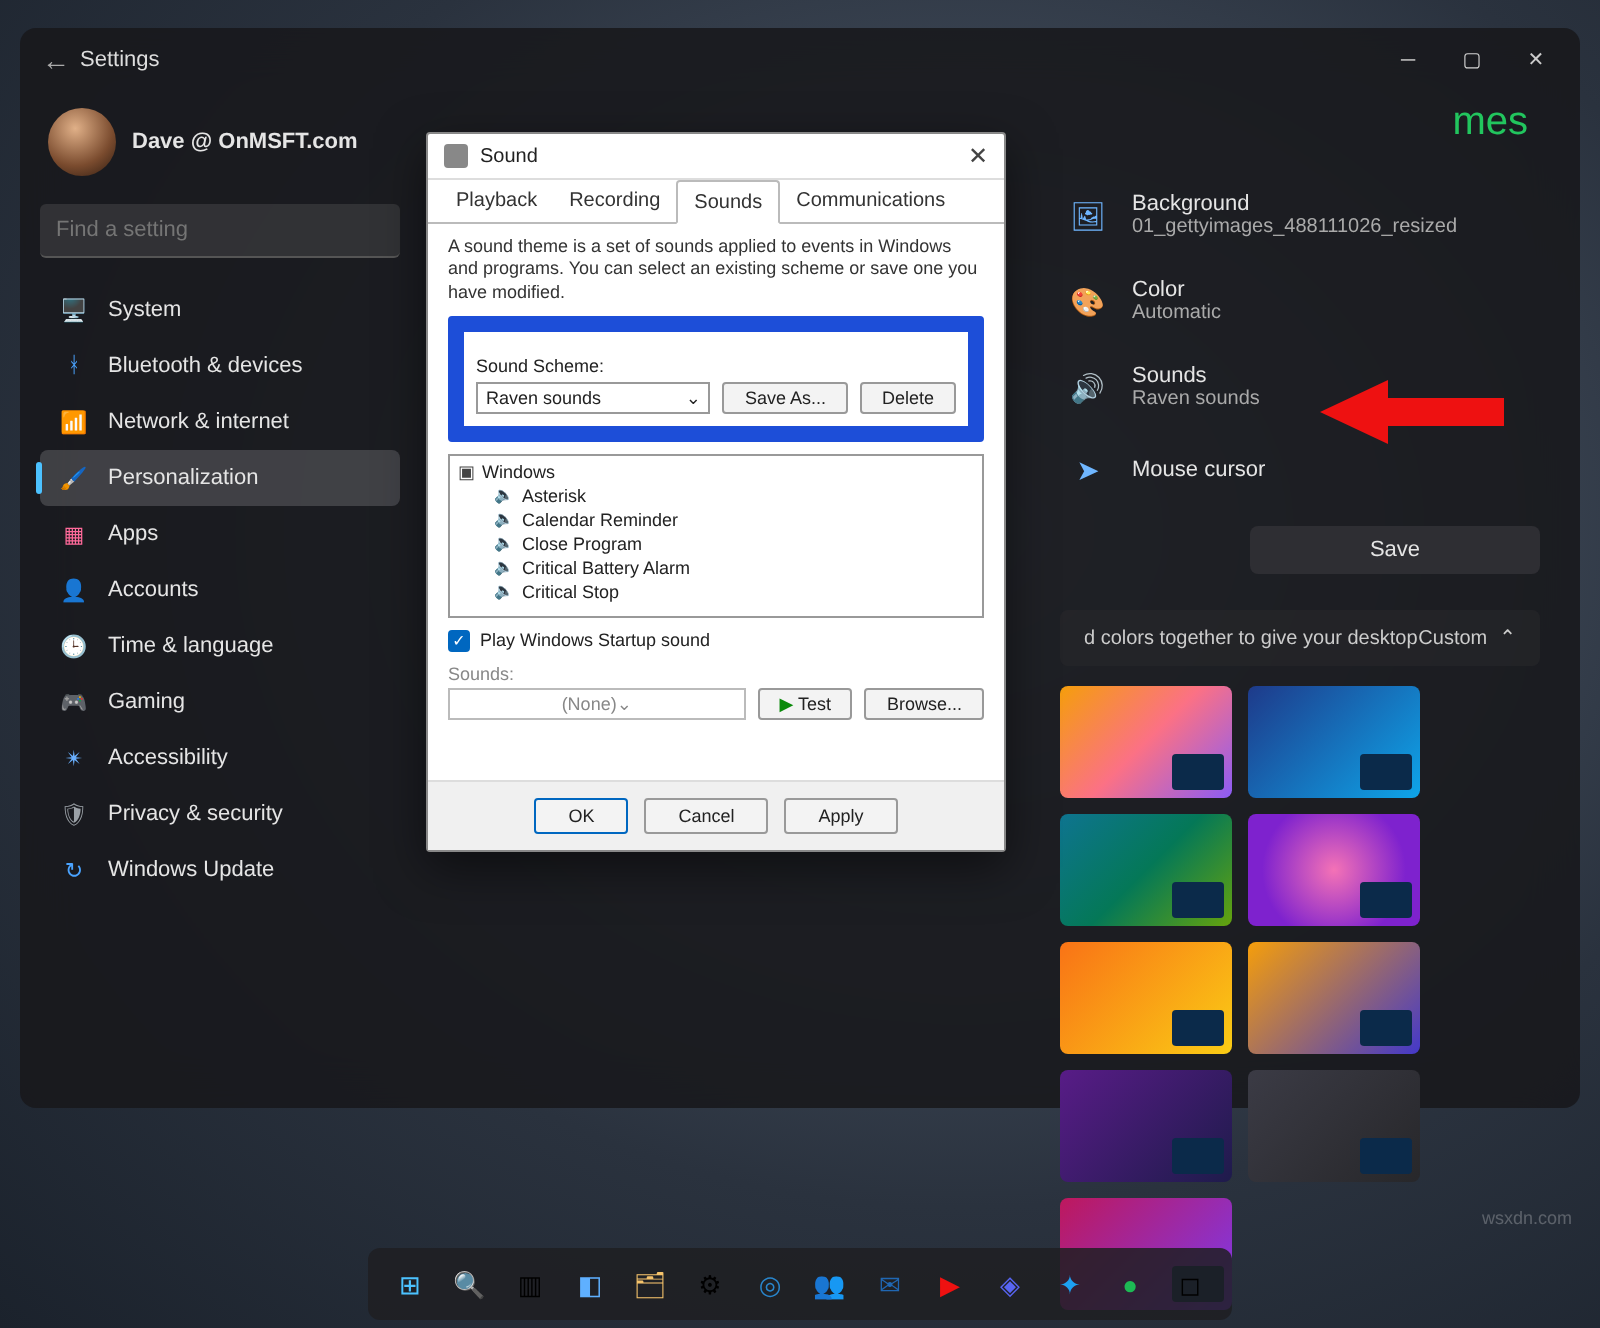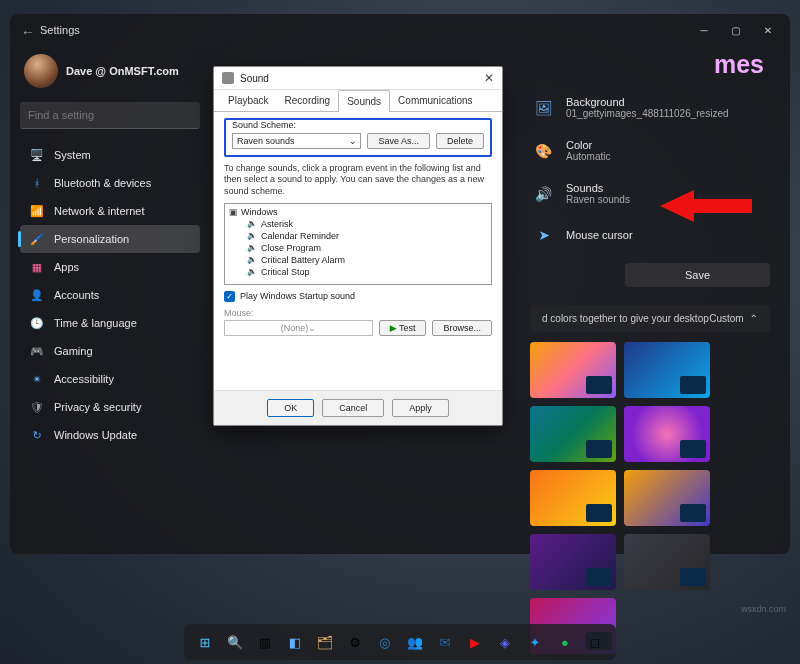--- a/index.html
+++ b/index.html
@@ -40,21 +40,21 @@
   .dialog { position:absolute; left:213px; top:66px; width:290px; height:360px; background:#fff; border:1px solid #888; border-radius:2px; box-shadow:0 8px 24px rgba(0,0,0,0.5); font-size:10px; color:#222; }
   .dlg-title { display:flex; align-items:center; padding:4px 8px; border-bottom:1px solid #ddd; font-size:10px; }
   .dlg-title .dicon { width:12px;height:12px;background:#888;border-radius:2px;margin-right:6px; }
   .dlg-title .spacer{flex:1;}
   .dlg-close{font-size:12px;color:#444;}
   .tabs { display:flex; border-bottom:1px solid #bbb; padding:0 6px; font-size:10px; }
   .tab { padding:5px 8px 4px; color:#333; }
   .tab.active { border:1px solid #bbb; border-bottom:1px solid #fff; margin-bottom:-1px; background:#fff; border-radius:2px 2px 0 0; }
   .dlg-body { padding:6px 10px; }
   .helptext { font-size:9px; color:#333; line-height:1.25; margin-bottom:6px; }
-  .scheme-group { border:2px solid #1d4ed8; border-radius:2px; padding:0 6px 6px; margin-bottom:6px; }
+  .scheme-group { border:8px solid #1d4ed8; border-radius:2px; padding:12px 6px 6px; margin-bottom:6px; }
   .scheme-label { font-size:9px; color:#222; margin-bottom:3px; }
   .scheme-row { display:flex; gap:6px; align-items:center; }
   .scheme-select { flex:1; border:1px solid #999; padding:2px 4px; font-size:9px; background:#fff; display:flex; justify-content:space-between; align-items:center; }
   .dlg-btn { border:1px solid #999; background:#f3f3f3; font-size:9px; padding:2px 10px; border-radius:2px; }
   .pe-label { font-size:9px; margin:4px 0 2px; }
   .pe-list { border:1px solid #999; height:82px; padding:2px 4px; font-size:9px; overflow:hidden; }
   .pe-item { display:flex; align-items:center; gap:4px; padding:1px 0; }
   .pe-item .exp{width:8px;display:inline-block;text-align:center;color:#444;}
   .pe-item .spk{color:#555;font-size:8px;}
   .chk-row { display:flex; align-items:center; gap:5px; font-size:9px; margin-top:6px; }
@@ -138,21 +138,21 @@
             <span class="nav-icon" style="color:#9aa0a6">🛡</span>
             <span>Privacy &amp; security</span>
           </div>
           <div class="nav-item">
             <span class="nav-icon" style="color:#4aa3ff">↻</span>
             <span>Windows Update</span>
           </div>
         </div>
     </div>
     <div class="main">
-      <div style="position:absolute;right:26px;top:4px;font-size:25px;font-weight:700;color:#f0abfc;">mes</div>
+      <div style="position:absolute;right:26px;top:4px;font-size:20px;font-weight:400;color:#22c55e;">mes</div>
       <div class="settings-list">
         <div class="srow">
           <div class="sicon">🖼</div>
           <div class="stext">
               <div class="stitle">Background</div>
               <div class="ssub">01_gettyimages_488111026_resized</div>
             </div>
         </div>
         <div class="srow">
           <div class="sicon">🎨</div>
@@ -205,32 +205,32 @@
     <div class="spacer"></div>
     <span class="dlg-close">✕</span>
   </div>
   <div class="tabs" id="dlg-tabs">
       <div class="tab">Playback</div>
       <div class="tab">Recording</div>
       <div class="tab active">Sounds</div>
       <div class="tab">Communications</div>
     </div>
   <div class="dlg-body">
+    <div class="helptext">A sound theme is a set of sounds applied to events in Windows and programs.  You can select an existing scheme or save one you have modified.</div>
     <div class="scheme-group">
       <div class="scheme-label">Sound Scheme:</div>
       <div class="scheme-row">
         <div class="scheme-select">
             <span>Raven sounds</span>
             <span>⌄</span>
           </div>
         <div class="dlg-btn">Save As...</div>
         <div class="dlg-btn">Delete</div>
       </div>
     </div>
-    <div class="helptext">To change sounds, click a program event in the following list and then select a sound to apply.  You can save the changes as a new sound scheme.</div>
     <div class="pe-list">
       <div class="pe-item">
           <span class="exp">▣</span>
           <span>Windows</span>
         </div>
       <div id="pe-items">
           <div class="pe-item" style="padding-left: 18px;">
             <span class="spk">🔈</span>
             <span>Asterisk</span>
           </div>
@@ -249,21 +249,21 @@
           <div class="pe-item" style="padding-left: 18px;">
             <span class="spk">🔈</span>
             <span>Critical Stop</span>
           </div>
         </div>
     </div>
     <div class="chk-row">
       <div class="chk">✓</div>
       <span>Play Windows Startup sound</span>
     </div>
-    <div class="snd-label">Mouse:</div>
+    <div class="snd-label">Sounds:</div>
     <div class="snd-row">
       <div class="snd-select">
           <span>(None)</span>
           <span>⌄</span>
         </div>
       <div class="dlg-btn"><span class="green">▶</span> <span>Test</span></div>
       <div class="dlg-btn">Browse...</div>
     </div>
   </div>
   <div class="dlg-footer">

